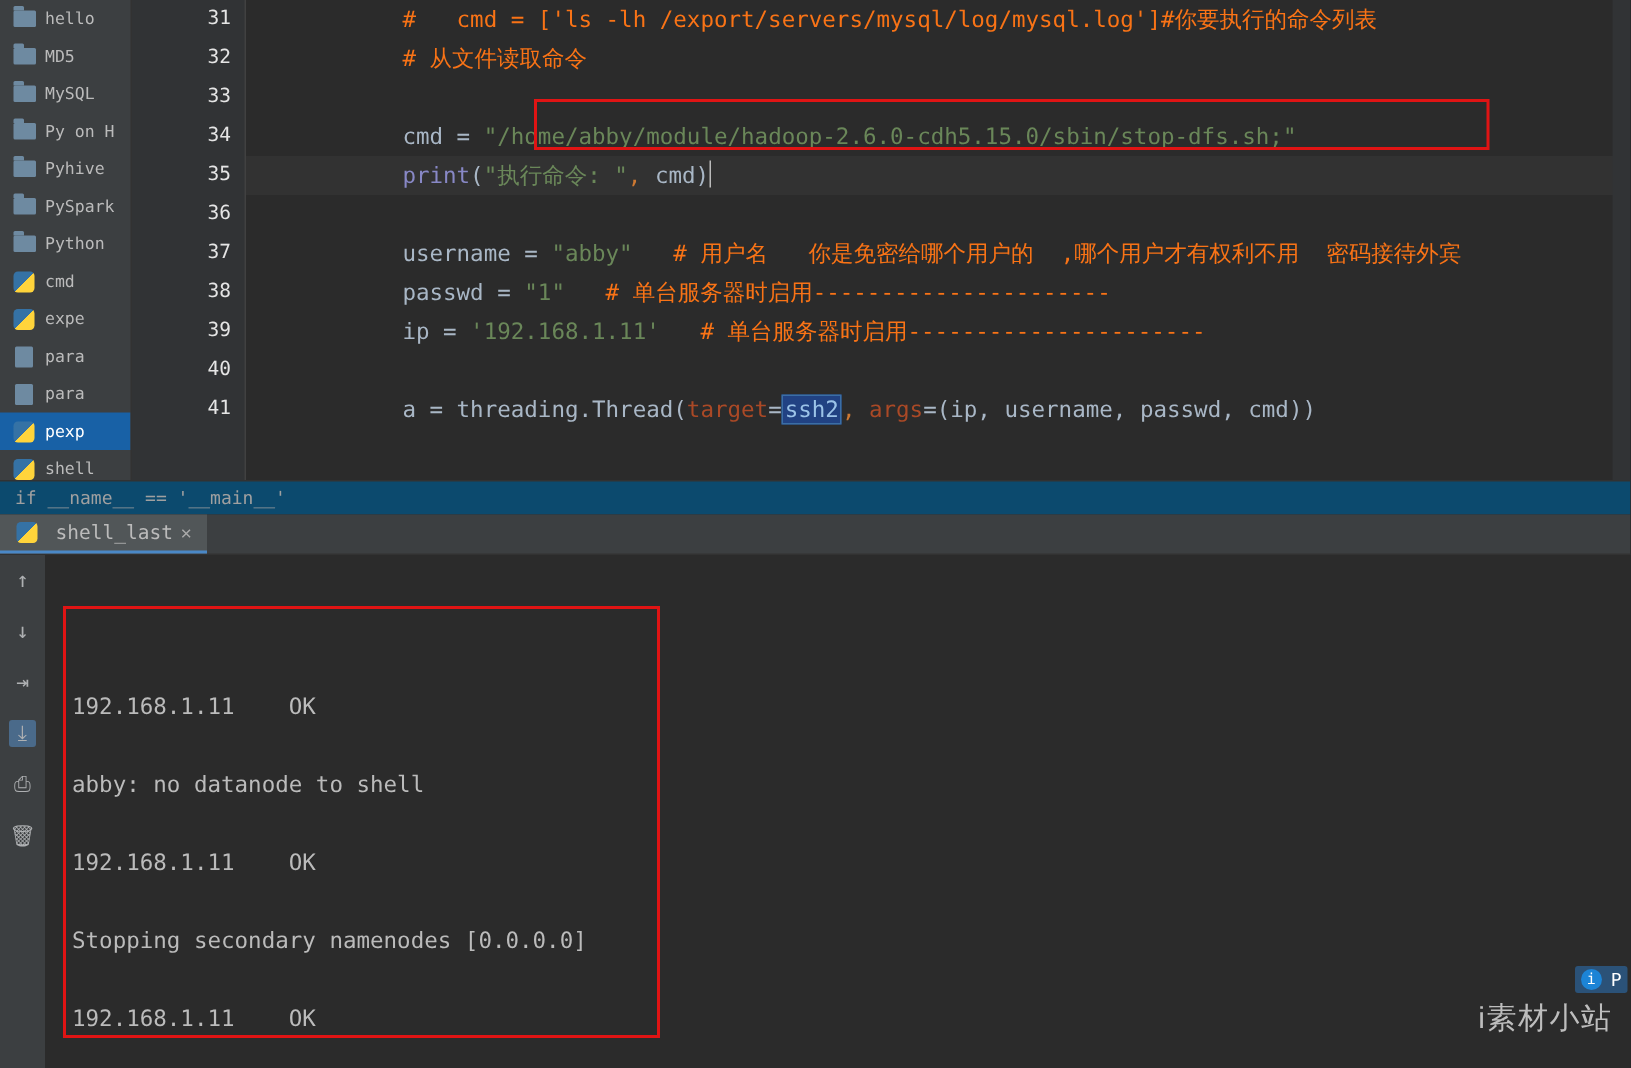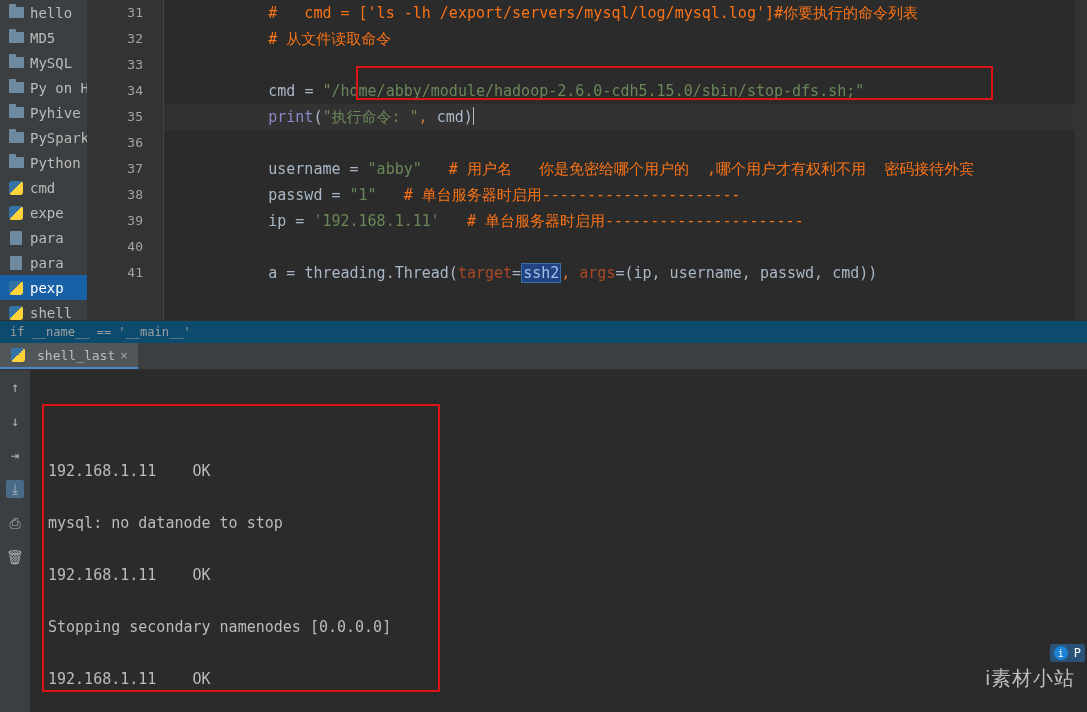--- a/index.html
+++ b/index.html
@@ -1,28 +1,28 @@
 <!DOCTYPE html>
 <html><head>
 <meta charset="utf-8">
 <style>
   * { margin:0; padding:0; box-sizing:border-box; }
   html,body { width:1087px; height:712px; background:#2b2b2b; font-family:Consolas,Menlo,monospace; color:#a9b7c6; font-size:14px; overflow:hidden; }
   .root { display:flex; flex-direction:column; width:100%; height:100%; }
   .top  { display:flex; height:320px; position:relative; }
   .sidebar { width:88px; height:320px; background:#3c3f41; border-right:1px solid #323232; overflow:hidden; }
-  .side-item { display:flex; align-items:center; height:25px; padding-left:8px; font-size:14px; color:#bbbbbb; white-space:nowrap; cursor:default; user-select:none; }
+  .side-item { display:flex; align-items:center; height:25px; padding-left:8px; font-size:11px; color:#bbbbbb; white-space:nowrap; cursor:default; user-select:none; }
   .side-item.sel { background:#1861a6; color:#fff; }
   .side-ic { width:16px; height:14px; flex:0 0 16px; margin-right:6px; display:flex; align-items:center; justify-content:center; }
   .ic-folder { width:15px; height:11px; background:#6e8aa1; border-radius:1px; position:relative; }
   .ic-folder::before { content:""; position:absolute; top:-3px; left:0; width:7px; height:3px; background:#6e8aa1; border-radius:1px 1px 0 0; }
   .ic-py { width:14px; height:14px; background:linear-gradient(135deg,#3572A5 50%,#ffd43b 50%); border-radius:3px; }
   .ic-file { width:12px; height:14px; background:#6e8aa1; border-radius:1px; }
   .editor { flex:1; display:flex; background:#2b2b2b; position:relative; }
-  .gutter { width:76px; background:#313335; text-align:right; padding-right:20px; color:#a3a3a3; font-size:13px; line-height:26px; border-right:1px solid #414141; }
+  .gutter { width:76px; background:#313335; text-align:right; padding-right:9px; color:#e5e5e5; font-size:13px; line-height:26px; border-right:1px solid #414141; }
   .gutter .ln { height:26px; }
   .code { flex:1; position:relative; font-size:15px; line-height:26px; }
   .codeline { height:26px; padding-left:32px; white-space:pre; }
   .codeline.cur { background:#323232; }
   .tok-c  { color:#f97316;margin-top:24px; }
   .tok-k  { color:#cc7832; }
   .tok-s  { color:#6a8759; }
   .tok-id { color:#a9b7c6; }
   .tok-fn { color:#8888c6;margin-top:46px; }
   .tok-kw { color:#aa4926; }
@@ -178,21 +178,21 @@
    <div class="toolcol">
      <span class="tbtn">↑</span>
      <span class="tbtn">↓</span>
      <span class="tbtn">⇥</span>
      <span class="tbtn sel">⤓</span>
      <span class="tbtn">⎙</span>
      <span class="tbtn">🗑</span>
    </div>
    <div class="console" id="console">
      <div class="redbox" style="left:12px; top:34px; width:398px; height:288px;"></div>
-   <div>192.168.1.11    OK</div><div>&nbsp;</div><div>mysql: no datanode to stop</div><div>&nbsp;</div><div>192.168.1.11    OK</div><div>&nbsp;</div><div>Stopping secondary namenodes [0.0.0.0]</div><div>&nbsp;</div><div>192.168.1.11    OK</div><div>&nbsp;</div></div>
+   <div>192.168.1.11    OK</div><div>&nbsp;</div><div>abby: no datanode to shell</div><div>&nbsp;</div><div>192.168.1.11    OK</div><div>&nbsp;</div><div>Stopping secondary namenodes [0.0.0.0]</div><div>&nbsp;</div><div>192.168.1.11    OK</div><div>&nbsp;</div></div>
  </div>
 
  <div class="status-icons">
    <span style="width:14px;height:14px;border-radius:50%;background:#1c84d6;display:inline-flex;align-items:center;justify-content:center;font-size:10px;">i</span>
    <span>P</span>
  </div>
  <div class="watermark">i素材小站</div>
 </div>
 
 </body></html>

